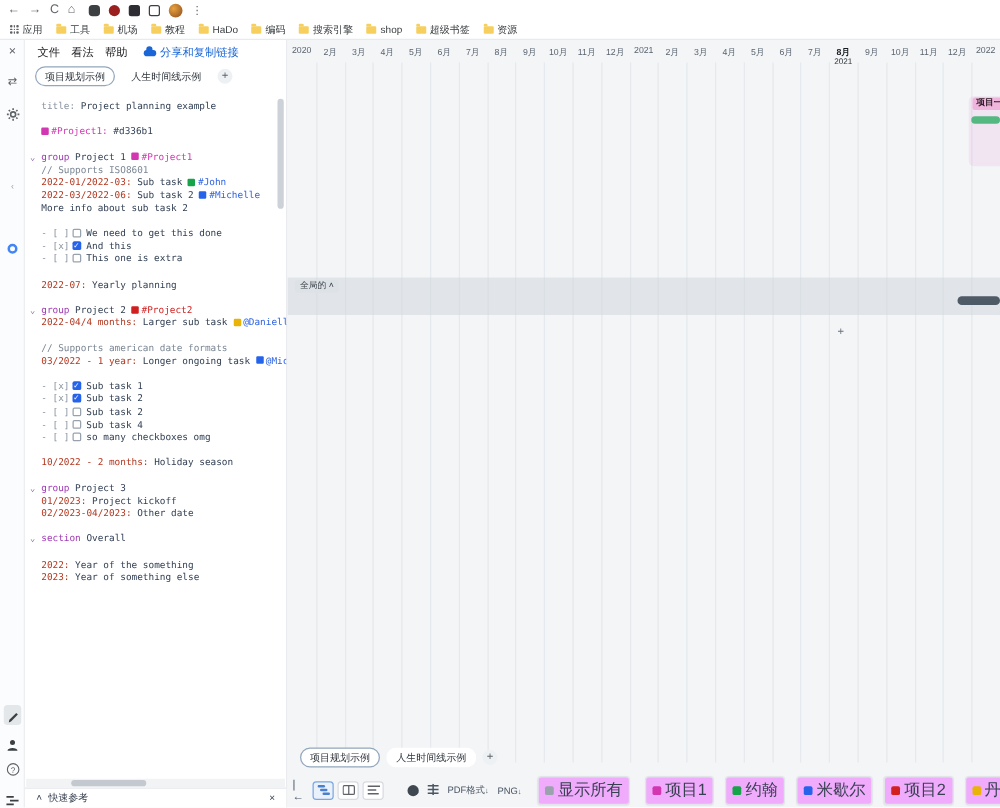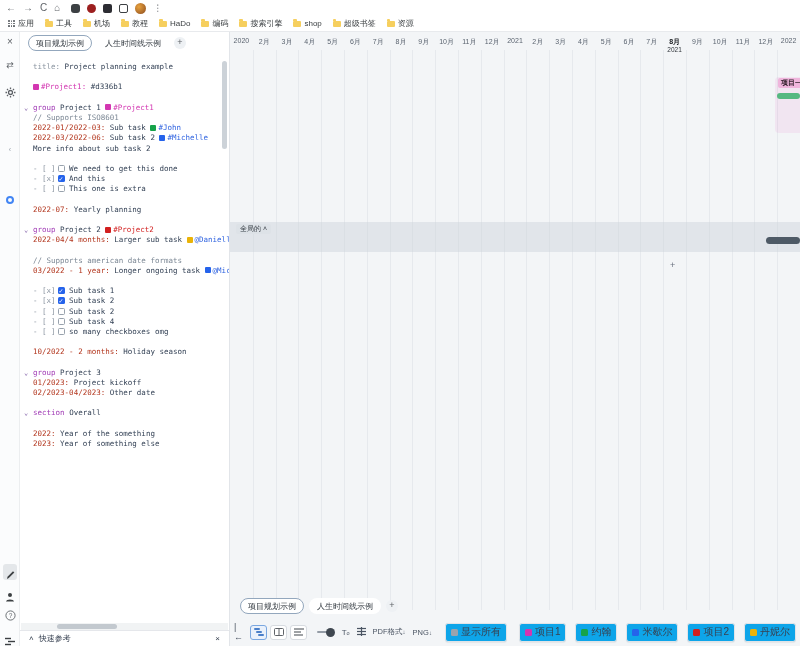--- a/index.html
+++ b/index.html
@@ -82,21 +82,21 @@
   .btabs { position:absolute; left:10px; bottom:32px; display:flex; align-items:center; gap:5px; }
   .btoolbar { position:absolute; left:4px; right:4px; bottom:4px; height:20px; display:flex; align-items:center; gap:7px; font-size:7.5px; color:#4b5563; }
   .tb-ic { color:#4b5563; font-size:9px; }
   .viewgroup { display:flex; gap:3px; }
   .vbtn { width:17px; height:15px; border:1px solid #d7dbe0; border-radius:3px; background:#fff; display:flex; align-items:center; justify-content:center; }
   .vbtn.sel { border-color:#7aa7e0; background:#eaf1fb; }
   .slider { width:62px; height:2px; background:#949ca6; border-radius:1px; position:relative; margin:0 3px; }
   .shandle { position:absolute; left:9px; top:-3.5px; width:9px; height:9px; border-radius:50%; background:#3f4750; }
   .texp { white-space:nowrap; color:#4b5563; }
   .texp .dn { font-size:6px; }
-  .chip { background:#0ea5e9; border:1px solid #e1e4e8; border-radius:3px; padding:1.5px 5px; display:flex; align-items:center; gap:3px; font-size:10px; color:#374151; white-space:nowrap; box-shadow:0 0.5px 1px rgba(0,0,0,0.06); }
+  .chip { background:#f0abfc; border:1px solid #e1e4e8; border-radius:3px; padding:1.5px 5px; display:flex; align-items:center; gap:3px; font-size:13px; color:#374151; white-space:nowrap; box-shadow:0 0.5px 1px rgba(0,0,0,0.06); }
   .lsq { width:7px; height:7px; border-radius:1.5px; display:inline-block; }
   .legend { display:flex; gap:9px; margin-left:5px;justify-content:flex-end; }
 </style>
 </head>
 <body>
 
 <div>
   <div class="chrome-row">
     <span class="nav-ic">←</span>
     <span class="nav-ic">→</span>
@@ -209,20 +209,29 @@
           <g stroke="#3c4043" stroke-width="1.4">
             <line x1="0" y1="1.5" x2="6" y2="1.5"></line>
             <line x1="3" y1="4.5" x2="10" y2="4.5"></line>
             <line x1="0" y1="7.5" x2="6" y2="7.5"></line>
           </g>
         </svg>
     </span>
   </div>
 
   <div class="leftpanel">
+    <div class="menubar" id="menubar">
+        <span>文件</span>
+        <span>看法</span>
+        <span>帮助</span>
+        <span class="share-link">
+          <span class="cloud"></span>
+          <span>分享和复制链接</span>
+        </span>
+      </div>
     <div class="tabsrow" id="toptabs">
         <span class="tab-pill active">项目规划示例</span>
         <span class="tab-pill">人生时间线示例</span>
         <span class="tab-add">+</span>
       </div>
     <div class="editor" id="editor">
       <div class="vthumb"></div>
     <div class="eline"><span class="sg">title: </span><span class="sp">Project planning example</span></div>
         <div class="eline"></div>
         <div class="eline"><span class="sq" style="background: rgb(211, 54, 177);"></span><span class="sm">#Project1: </span><span class="sp">#d336b1</span></div>

